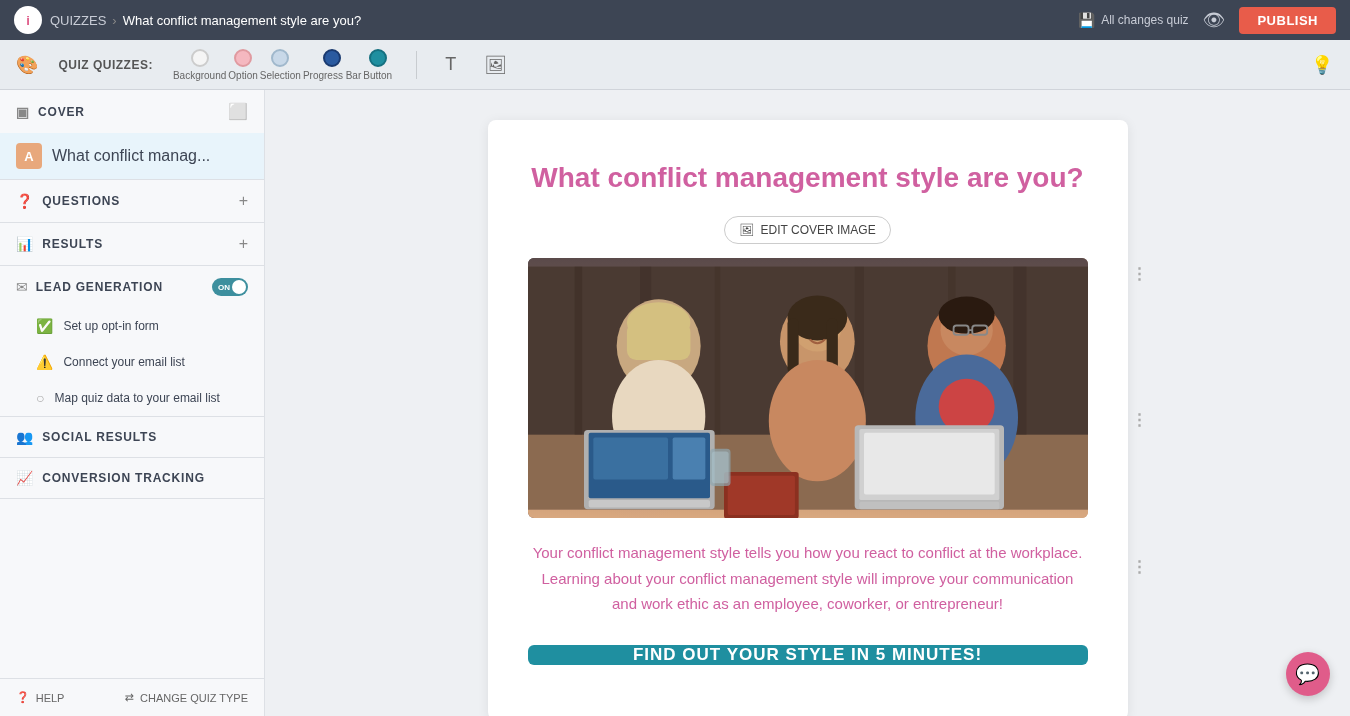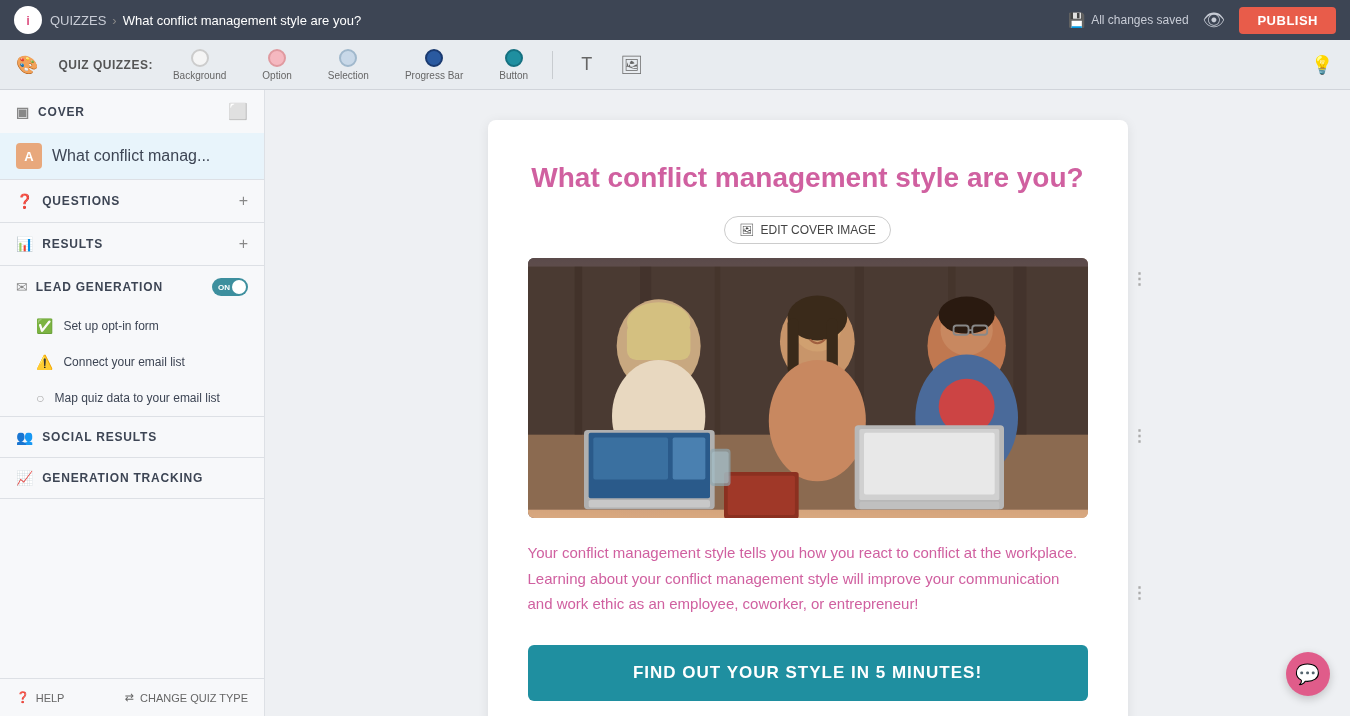--- a/index.html
+++ b/index.html
@@ -43,21 +43,21 @@
       height: 50px;
       background: #e8ecf0;
       display: flex;
       align-items: center;
       padding: 0 16px;
       gap: 20px;
       border-bottom: 1px solid #d0d4da;
     }
     .toolbar-palette-icon { font-size: 18px; color: #666; cursor: pointer; }
     .quiz-colors-label { font-size: 12px; font-weight: 600; color: #555; letter-spacing: 0.5px; }
-    .color-swatches { display: flex; gap: 36px; align-items: center; }
+    .color-swatches { display: flex; gap: 2px; align-items: center; }
     .color-swatch-item { display: flex; flex-direction: column; align-items: center; gap: 3px; cursor: pointer; }
     .color-dot { width: 18px; height: 18px; border-radius: 50%; border: 2px solid rgba(0,0,0,0.15); }
     .color-label { font-size: 10px; color: #666; }
     .toolbar-divider { width: 1px; height: 28px; background: #c8ccd0; margin: 0 4px; }
     .toolbar-icon-btn { background: none; border: none; font-size: 18px; color: #666; cursor: pointer; padding: 4px; }
     .toolbar-spacer { flex: 1; }
     .toolbar-right-icon { background: none; border: none; font-size: 18px; color: #aaa; cursor: pointer; }
 
     
     .main-layout { display: flex; height: calc(716px - 40px - 50px); }
@@ -190,32 +190,32 @@
         radial-gradient(ellipse 120px 180px at 20% 60%, #c8a090 0%, transparent 60%),
         radial-gradient(ellipse 140px 200px at 50% 50%, #b08878 0%, transparent 55%),
         radial-gradient(ellipse 130px 170px at 80% 55%, #9a8070 0%, transparent 60%),
         linear-gradient(180deg, #5a4a4a 0%, #8a6a58 40%, #c0906a 80%, #d8a880 100%);
       position: relative;
     }
 
     .quiz-description {
       font-size: 15px;
       color: #d060a0;
+      text-align: center;
       line-height: 1.7;
       margin-bottom: 28px;
     }
 
     .cta-button {
       display: block;
       width: 100%;
       background: #1f8fa0;
       color: white;
       border: none;
       border-radius: 6px;
-      padding: 18px;
       font-size: 17px;
       font-weight: 700;
       letter-spacing: 1px;
       text-align: center;
       cursor: pointer;
     }
 
     
     .info-dots {
       position: absolute;
@@ -251,21 +251,21 @@
     </div>
     <div class="breadcrumb">
       <span class="breadcrumb-quizzes">QUIZZES</span>
       <span class="breadcrumb-sep">›</span>
       <span class="breadcrumb-current">What conflict management style are you?</span>
     </div>
   </div>
   <div class="top-nav-right">
     <div class="save-status">
       <span class="save-icon">💾</span>
-      <span>All changes saved</span>
+      <span>All changes quiz</span>
     </div>
     <button class="preview-btn">👁</button>
     <button class="publish-btn">PUBLISH</button>
   </div>
 </nav>
 
 <div class="toolbar">
   <span class="toolbar-palette-icon">🎨</span>
   <span class="quiz-colors-label">QUIZ QUIZZES:</span>
   <div class="color-swatches">
@@ -366,21 +366,21 @@
           <span class="sidebar-section-icon">👥</span>
           <span>SOCIAL RESULTS</span>
         </span>
       </div>
     </div>
 
     <div class="sidebar-section">
       <div class="sidebar-section-header">
         <span class="sidebar-section-title">
           <span class="sidebar-section-icon">📈</span>
-          <span>GENERATION TRACKING</span>
+          <span>CONVERSION TRACKING</span>
         </span>
       </div>
     </div>
 
     <div class="sidebar-bottom">
       <button class="sidebar-bottom-btn">
         <span>❓</span>
         <span>HELP</span>
       </button>
       <button class="sidebar-bottom-btn">

